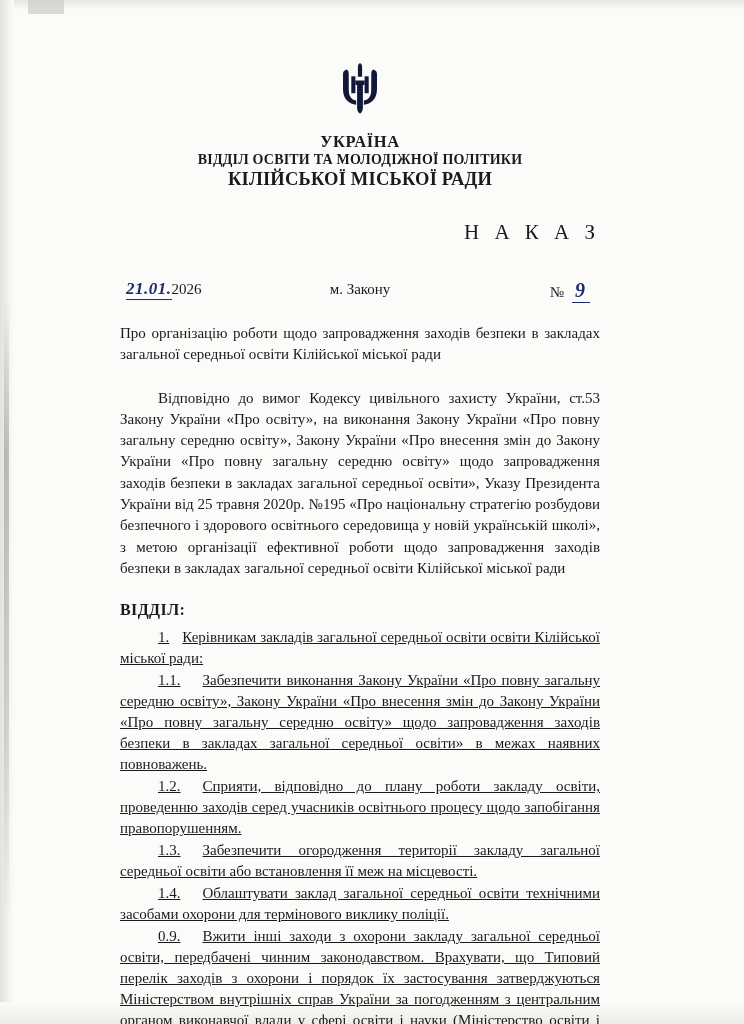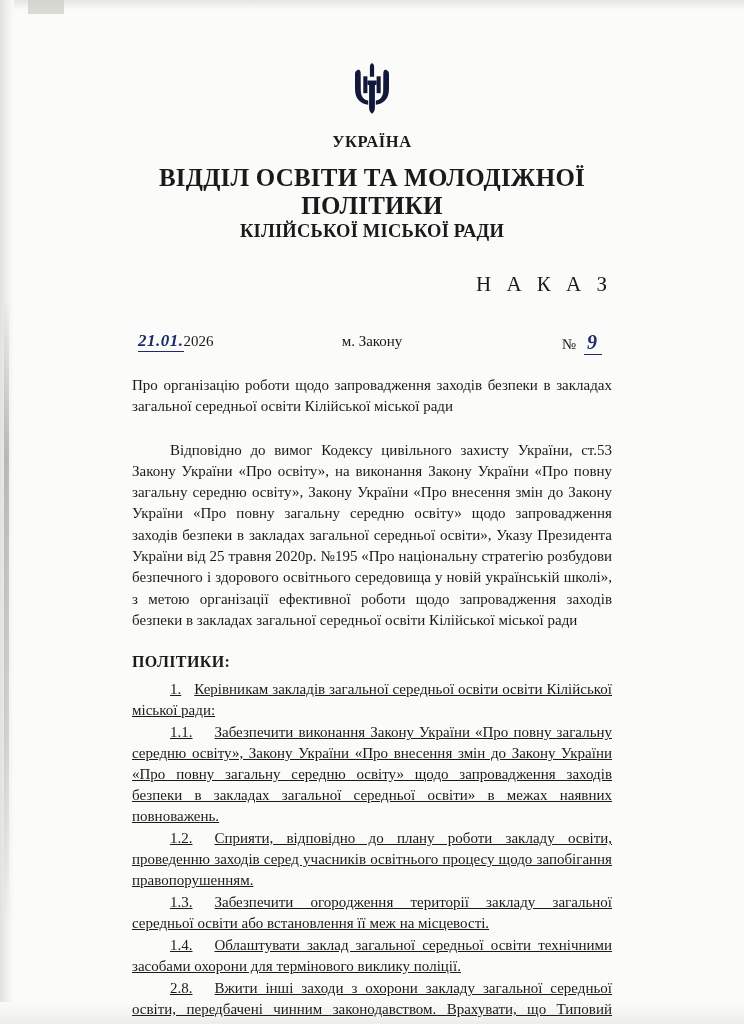--- a/index.html
+++ b/index.html
@@ -59,21 +59,21 @@
     position: absolute;
     left: 0;
     bottom: 0;
     width: 744px;
     height: 22px;
     background: linear-gradient(to top, #ededea, #fbfbf9);
   }
 
   .sheet {
     position: absolute;
-    left: 12px;
+    left: 0;
     top: 0;
     width: 646px;
     height: 1024px;
     padding: 0 46px 0 120px;
     box-sizing: border-box;
   }
 
   
   .emblem-wrap {
     margin-top: 62px;
@@ -90,23 +90,23 @@
     text-align: center;
     margin-top: 14px;
   }
   .org-country {
     font-weight: bold;
     font-size: 16.5px;
     letter-spacing: .6px;
   }
   .org-line1 {
     font-weight: bold;
-    font-size: 25px;
+    font-size: 14px;
     letter-spacing: .2px;
-    margin-top: 12px;
+    margin-top: 0;
   }
   .org-line2 {
     font-weight: bold;
     font-size: 18.5px;
     letter-spacing: .2px;
     margin-top: 1px;
   }
 
   .doc-type {
     text-align: right;
@@ -249,36 +249,36 @@
     <div class="meta-place">м. Закону</div>
     <div class="meta-num">
       <span>№</span><span class="hand-num">9</span>
     </div>
   </div>
 
   <div class="title-block">Про організацію роботи щодо запровадження заходів безпеки в закладах загальної середньої освіти Кілійської міської ради</div>
 
   <div class="preamble">Відповідно до вимог Кодексу цивільного захисту України, ст.53 Закону України «Про освіту», на виконання Закону України «Про повну загальну середню освіту», Закону України «Про внесення змін до Закону України «Про повну загальну середню освіту» щодо запровадження заходів безпеки в закладах загальної середньої освіти», Указу Президента України від 25 травня 2020р. №195 «Про національну стратегію розбудови безпечного і здорового освітнього середовища у новій українській школі», з метою організації ефективної роботи щодо запровадження заходів безпеки в закладах загальної середньої освіти Кілійської міської ради</div>
 
-  <div class="order-word">ПОЛІТИКИ:</div>
+  <div class="order-word">ВІДДІЛ:</div>
 
   <div class="clauses">
     <div class="clause first">
       <span class="num">1.</span><span>Керівникам закладів загальної середньої освіти освіти Кілійської міської ради:</span>
     </div>
     <div class="clause">
       <span class="num">1.1.</span><span>Забезпечити виконання Закону України «Про повну загальну середню освіту», Закону України «Про внесення змін до Закону України «Про повну загальну середню освіту» щодо запровадження заходів безпеки в закладах загальної середньої освіти» в межах наявних повноважень.</span>
     </div>
     <div class="clause">
       <span class="num">1.2.</span><span>Сприяти, відповідно до плану роботи закладу освіти, проведенню заходів серед учасників освітнього процесу щодо запобігання правопорушенням.</span>
     </div>
     <div class="clause">
       <span class="num">1.3.</span><span>Забезпечити огородження території закладу загальної середньої освіти або встановлення її меж на місцевості.</span>
     </div>
     <div class="clause">
       <span class="num">1.4.</span><span>Облаштувати заклад загальної середньої освіти технічними засобами охорони для термінового виклику поліції.</span>
     </div>
     <div class="clause">
-      <span class="num">2.8.</span><span>Вжити інші заходи з охорони закладу загальної середньої освіти, передбачені чинним законодавством. Врахувати, що Типовий перелік заходів з охорони і порядок їх застосування затверджуються Міністерством внутрішніх справ України за погодженням з центральним органом виконавчої влади у сфері освіти і науки (Міністерство освіти і науки України).</span>
+      <span class="num">0.9.</span><span>Вжити інші заходи з охорони закладу загальної середньої освіти, передбачені чинним законодавством. Врахувати, що Типовий перелік заходів з охорони і порядок їх застосування затверджуються Міністерством внутрішніх справ України за погодженням з центральним органом виконавчої влади у сфері освіти і науки (Міністерство освіти і науки України).</span>
     </div>
   </div>
 
 </div>
 
 </body></html>

